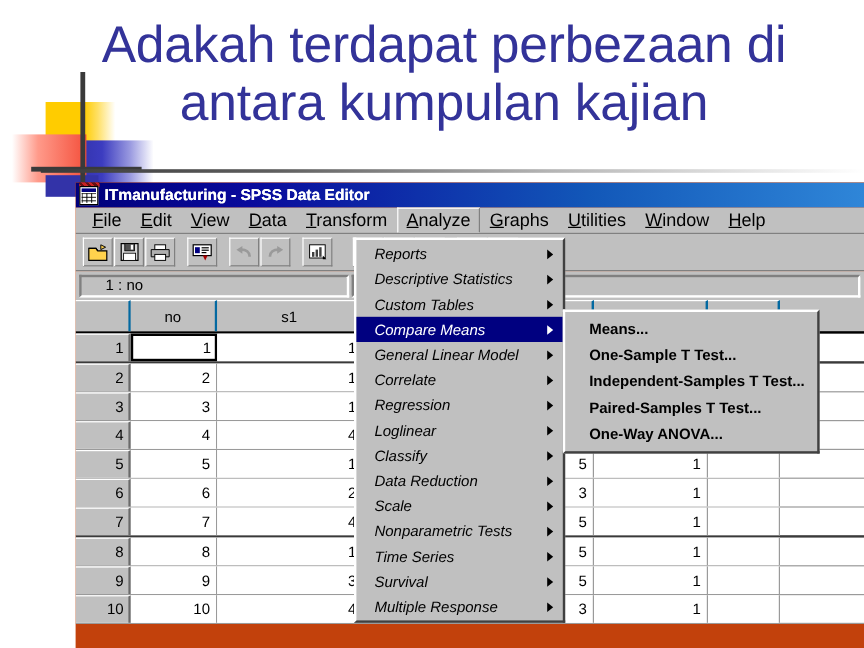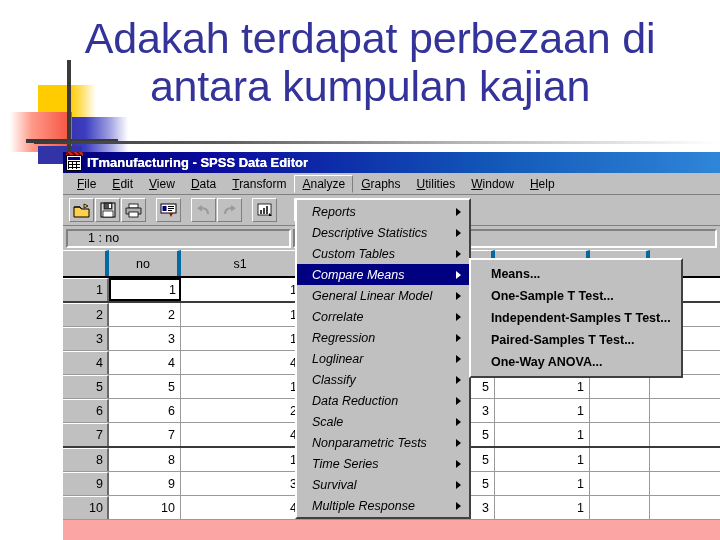--- a/index.html
+++ b/index.html
@@ -27,21 +27,21 @@
   .title{position:absolute;left:40px;top:14px;width:660px;text-align:center;
     color:#333399;font-size:43px;line-height:48px;font-weight:400;
     letter-spacing:-0.2px;}
 
   
   .rule{position:absolute;left:34px;top:141px;width:686px;height:3px;
     background:linear-gradient(90deg,#3a3a3a 0%,#5e5e5e 28%,#b5b5b5 62%,#ffffff 100%);}
 
   
   .win{position:absolute;left:63px;top:152px;width:657px;height:388px;
-    background:#fca5a5;overflow:hidden;
+    background:#c2410c;overflow:hidden;
     font-family:"Liberation Sans",sans-serif;}
 
   .titlebar{position:relative;height:21px;
     background:linear-gradient(90deg,#00007a 0%,#0a0a9c 22%,#1257b8 65%,#2f86d8 100%);
     display:flex;align-items:center;padding-left:3px;}
   .titlebar .appicon{width:16px;height:16px;background:#ffffff;border:1px solid #000;
     position:relative;box-sizing:border-box;margin-right:5px;flex:0 0 auto;}
   .titlebar .appicon::before{content:"";position:absolute;left:1px;top:1px;right:1px;height:3px;background:#000080;}
   .titlebar .appicon::after{content:"";position:absolute;left:1px;top:5px;right:1px;bottom:1px;
     background:
@@ -49,21 +49,21 @@
       linear-gradient(to bottom,#000 0 1px,transparent 1px 3px) repeat-y;
     background-size:4px 100%,100% 3px;}
   .titlebar .tb-text{color:#ffffff;font-size:13px;font-weight:bold;white-space:nowrap;
     text-shadow:0 0 0 #fff;}
   .spsslogo{position:absolute;left:3px;top:-4px;width:17px;height:8px;
     background:repeating-linear-gradient(45deg,#cc2222 0 2px,#661111 2px 4px);}
 
   
   .menubar{height:21px;background:#c0c0c0;display:flex;align-items:center;
     padding-left:6px;border-bottom:1px solid #808080;position:relative;}
-  .menubar .mi{font-size:12px;color:#000;padding:2px 8px;white-space:nowrap;}
+  .menubar .mi{font-size:15px;color:#000;padding:2px 8px;white-space:nowrap;}
   .menubar .mi u{text-decoration:underline;}
   .menubar .mi.active{background:#c0c0c0;
     border-left:1px solid #ffffff;border-top:1px solid #ffffff;
     border-right:1px solid #808080;border-bottom:1px solid #c0c0c0;
     padding:1px 7px;z-index:30;position:relative;}
 
   
   .toolbar{height:30px;background:#c0c0c0;display:flex;align-items:center;
     padding-left:6px;gap:0px;border-bottom:1px solid #808080;}
   .tgrp{display:flex;align-items:center;margin-right:9px;}
@@ -84,21 +84,21 @@
     box-sizing:border-box;}
   .refval{flex:1 1 auto;height:19px;background:#c0c0c0;
     border-top:2px solid #808080;border-left:2px solid #808080;
     border-right:2px solid #ffffff;border-bottom:2px solid #ffffff;
     font-size:12.5px;color:#000;display:flex;align-items:center;padding-left:4px;
     box-sizing:border-box;margin-left:2px;}
 
   
   .grid{position:relative;background:#ffffff;}
   .hdrrow{display:flex;height:26px;background:#c0c0c0;border-bottom:2px solid #000000;}
-  .hcell{background:#c0c0c0;border-right:4px solid #0369a1;
+  .hcell{background:#c0c0c0;border-right:2px solid #0369a1;
     border-top:1px solid #ffffff;
     display:flex;align-items:center;justify-content:center;
     font-size:12.5px;color:#000;box-sizing:border-box;}
   .hcorner{width:46px;}
   .datarow{display:flex;height:23px;border-bottom:1px solid #9a9a9a;}
   .datarow.thick{border-bottom:2px solid #3a3a3a;}
   .rowhdr{width:46px;background:#c0c0c0;border-right:2px solid #6a6a6a;
     border-top:1px solid #ffffff;
     display:flex;align-items:center;justify-content:flex-end;
     padding-right:4px;font-size:12.5px;color:#000;box-sizing:border-box;}

